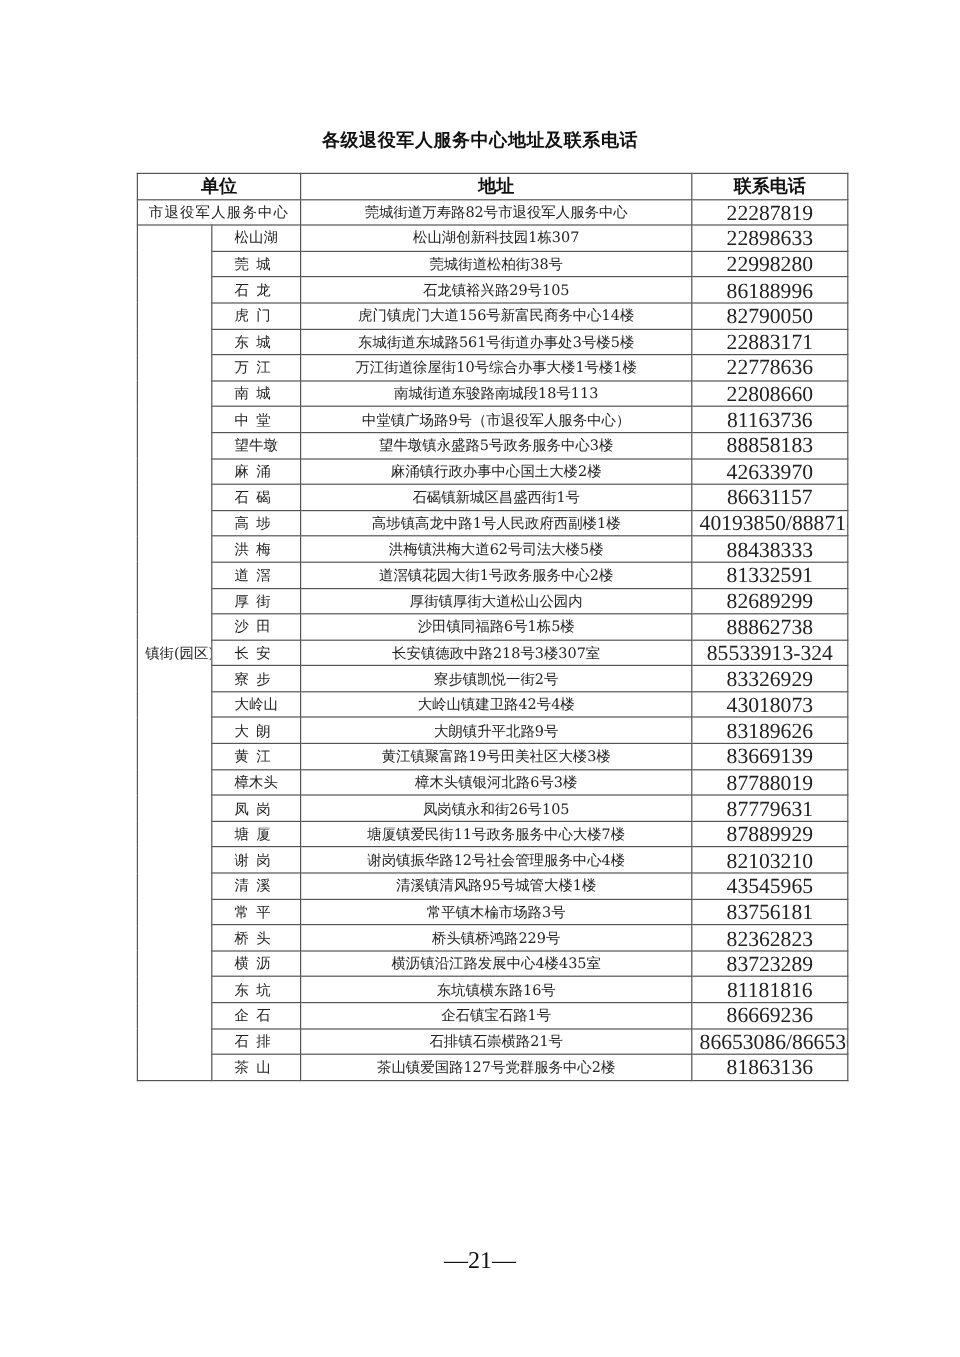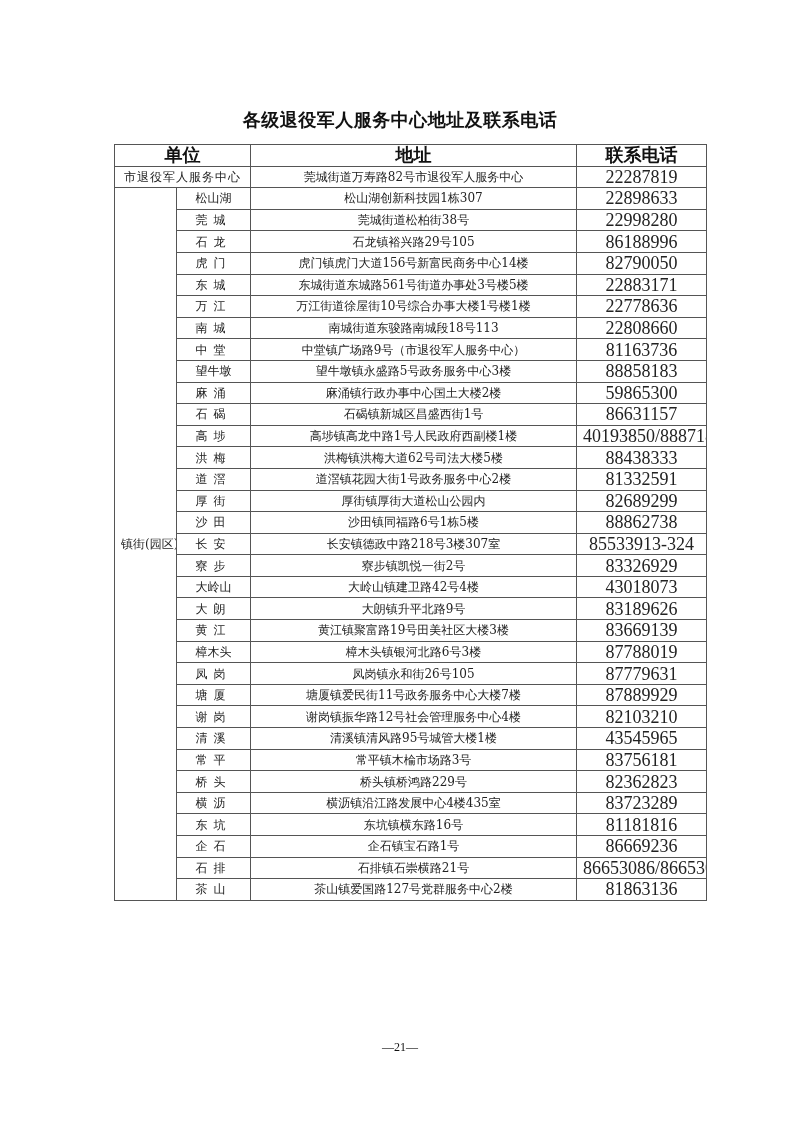--- a/index.html
+++ b/index.html
@@ -3,53 +3,53 @@
   <meta charset="utf-8">
   <style>
     html, body { margin: 0; padding: 0; background: #ffffff; }
     body {
       width: 800px; height: 1131px; position: relative; overflow: hidden;
       font-family: "DejaVu Serif", "Liberation Serif", serif;
       color: #222;
     }
     .page-title {
       position: absolute; left: 0; top: 108px; width: 800px;
-      text-align: center; font-size: 18px; font-weight: bold;
+      text-align: center; font-size: 15px; font-weight: bold;
       font-family: "DejaVu Sans", "Liberation Sans", sans-serif;
       letter-spacing: 0.5px; color: #111;
     }
     table.contacts {
       position: absolute; left: 114px; top: 144px;
       width: 592px; border-collapse: collapse; table-layout: fixed;
       font-size: 12px;
     }
     table.contacts td, table.contacts th {
       border: 1px solid #555; height: 20.6px; padding: 0 6px;
       line-height: 20px; white-space: nowrap; overflow: hidden;
     }
     table.contacts th {
       font-family: "DejaVu Sans", "Liberation Sans", sans-serif;
-      font-size: 18px; font-weight: bold; text-align: center; color: #111;
+      font-size: 15px; font-weight: bold; text-align: center; color: #111;
     }
     col.c-group { width: 62px; }
     col.c-town { width: 74px; }
     col.c-addr { width: 326px; }
     col.c-phone { width: 130px; }
     td.city-unit { text-align: center; letter-spacing: 1px; padding: 0 2px; }
     td.group {
       text-align: center; vertical-align: middle; white-space: normal;
       line-height: 21px; font-size: 12px; padding: 0 6px;
     }
     td.town { text-align: center; letter-spacing: 6px; padding: 0 0 0 6px; }
     td.town.three { letter-spacing: 0; padding: 0; margin-top: 32px; }
     td.addr { text-align: center; padding-left: 8px; }
     td.phone { text-align: center; padding: 0 2px; font-family: "Liberation Serif", serif; font-size: 18px; }
     .page-number {
       position: absolute; left: 0; top: 1040px; width: 800px;
-      text-align: center; font-size: 12px;
+      text-align: center; font-size: 20px;
       font-family: "Liberation Serif", serif; color: #111;
     }
   </style>
 </head>
 <body>
 
 <div class="page-title">各级退役军人服务中心地址及联系电话</div>
 
 <table class="contacts">
   <colgroup>
@@ -113,21 +113,21 @@
         <td class="phone">81163736</td>
       </tr>
       <tr>
         <td class="town three">望牛墩</td>
         <td class="addr">望牛墩镇永盛路5号政务服务中心3楼</td>
         <td class="phone">88858183</td>
       </tr>
       <tr>
         <td class="town">麻涌</td>
         <td class="addr">麻涌镇行政办事中心国土大楼2楼</td>
-        <td class="phone">59865300</td>
+        <td class="phone">42633970</td>
       </tr>
       <tr>
         <td class="town">石碣</td>
         <td class="addr">石碣镇新城区昌盛西街1号</td>
         <td class="phone">86631157</td>
       </tr>
       <tr>
         <td class="town">高埗</td>
         <td class="addr">高埗镇高龙中路1号人民政府西副楼1楼</td>
         <td class="phone">40193850/88871857</td>

